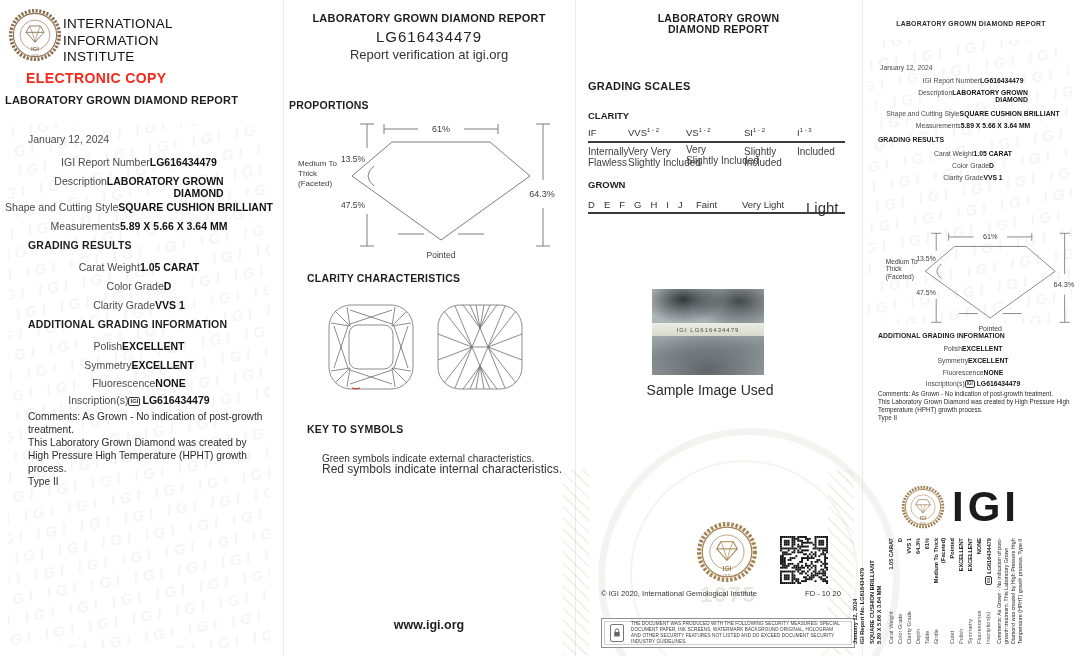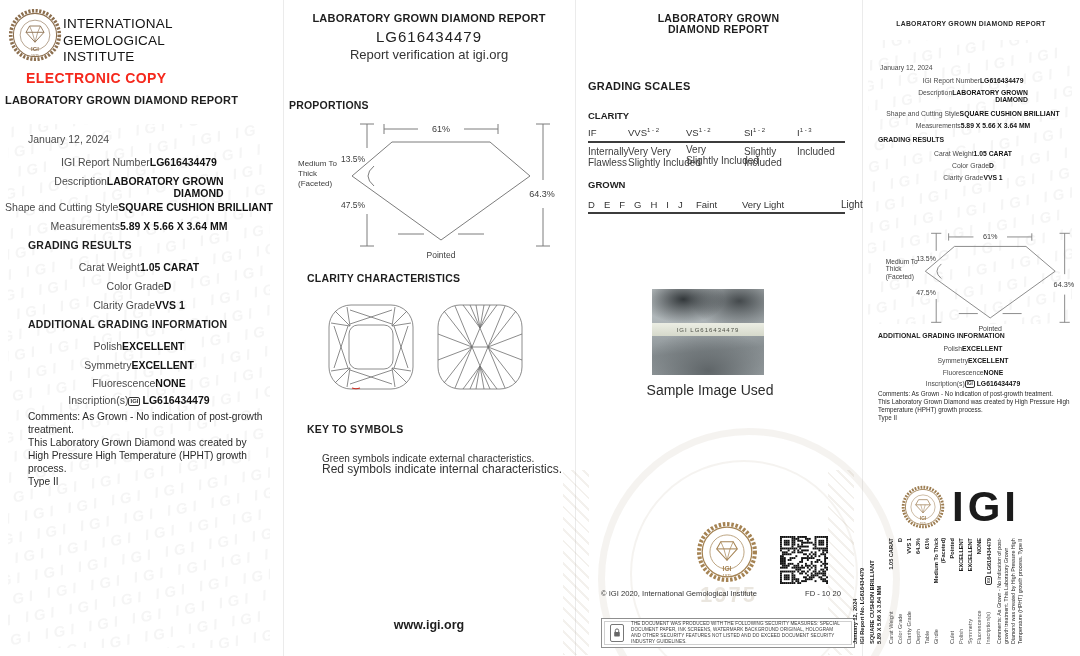--- a/index.html
+++ b/index.html
@@ -72,21 +72,21 @@
     <line x1="24" y1="20" x2="27" y2="27" stroke-width="0.7"></line>
     <line x1="36" y1="20" x2="33" y2="27" stroke-width="0.7"></line>
     <line x1="27" y1="27" x2="30" y2="38" stroke-width="0.7"></line>
     <line x1="33" y1="27" x2="30" y2="38" stroke-width="0.7"></line>
   </g>
   <text x="30" y="48" text-anchor="middle" font-size="6.5" font-weight="bold" fill="#8c6f4f">IGI</text>
   <text x="30" y="54" text-anchor="middle" font-size="4" fill="#8c6f4f">1975</text>
 </svg>
 <div class="t instname" style="left:63px;top:16px">
   <div>INTERNATIONAL</div>
-  <div>GEMOLOGICAL</div>
+  <div>INFORMATION</div>
   <div>INSTITUTE</div>
 </div>
 <div class="t ecopy" style="left:26px;top:70px">ELECTRONIC COPY</div>
 <div class="t h1" style="left:5px;top:94px">LABORATORY GROWN DIAMOND REPORT</div>
 
 <div class="wm-clip" style="left:8px;top:124px;width:262px;height:524px">
   <div class="wm-fill">IGI IGI IGI IGI IGI IGI IGI IGI IGI IGI IGI IGI IGI IGI IGI IGI IGI IGI IGI IGI IGI IGI IGI IGI IGI IGI IGI IGI IGI IGI IGI IGI IGI IGI IGI IGI IGI IGI IGI IGI IGI IGI IGI IGI IGI IGI IGI IGI IGI IGI IGI IGI IGI IGI IGI IGI IGI IGI IGI IGI IGI IGI IGI IGI IGI IGI IGI IGI IGI IGI IGI IGI IGI IGI IGI IGI IGI IGI IGI IGI IGI IGI IGI IGI IGI IGI IGI IGI IGI IGI IGI IGI IGI IGI IGI IGI IGI IGI IGI IGI IGI IGI IGI IGI IGI IGI IGI IGI IGI IGI IGI IGI IGI IGI IGI IGI IGI IGI IGI IGI IGI IGI IGI IGI IGI IGI IGI IGI IGI IGI IGI IGI IGI IGI IGI IGI IGI IGI IGI IGI IGI IGI IGI IGI IGI IGI IGI IGI IGI IGI IGI IGI IGI IGI IGI IGI IGI IGI IGI IGI IGI IGI IGI IGI IGI IGI IGI IGI IGI IGI IGI IGI IGI IGI IGI IGI IGI IGI IGI IGI IGI IGI IGI IGI IGI IGI IGI IGI IGI IGI IGI IGI IGI IGI IGI IGI IGI IGI IGI IGI IGI IGI IGI IGI IGI IGI IGI IGI IGI IGI IGI IGI IGI IGI IGI IGI IGI IGI IGI IGI IGI IGI IGI IGI IGI IGI IGI IGI IGI IGI IGI IGI IGI IGI IGI IGI IGI IGI IGI IGI IGI IGI IGI IGI IGI IGI IGI IGI IGI IGI IGI IGI IGI IGI IGI IGI IGI IGI IGI IGI IGI IGI IGI IGI IGI IGI IGI IGI IGI IGI IGI IGI IGI IGI IGI IGI IGI IGI IGI IGI IGI IGI IGI IGI IGI IGI IGI IGI IGI IGI IGI IGI IGI IGI IGI IGI IGI IGI IGI IGI IGI IGI IGI IGI IGI IGI IGI IGI IGI IGI IGI IGI IGI IGI IGI IGI IGI IGI IGI IGI IGI IGI IGI IGI IGI IGI IGI IGI IGI IGI IGI IGI IGI IGI IGI IGI IGI IGI IGI IGI IGI IGI IGI IGI IGI IGI IGI IGI IGI IGI IGI IGI IGI IGI IGI IGI IGI IGI IGI IGI IGI IGI IGI IGI IGI IGI IGI IGI IGI IGI IGI IGI IGI IGI IGI IGI IGI IGI IGI IGI IGI IGI IGI IGI IGI IGI IGI IGI IGI IGI IGI IGI IGI IGI IGI IGI IGI IGI IGI IGI IGI IGI IGI IGI IGI IGI IGI IGI IGI IGI IGI IGI IGI IGI IGI IGI IGI IGI IGI IGI IGI IGI IGI IGI IGI IGI IGI IGI IGI IGI IGI IGI IGI IGI IGI IGI IGI IGI IGI IGI IGI IGI IGI IGI IGI IGI IGI IGI IGI IGI IGI IGI IGI IGI IGI IGI IGI IGI IGI IGI IGI IGI IGI IGI IGI IGI IGI IGI IGI IGI IGI IGI IGI IGI IGI IGI IGI IGI IGI IGI IGI IGI IGI IGI IGI IGI IGI IGI IGI IGI IGI IGI IGI IGI IGI IGI IGI IGI IGI IGI </div>
 </div>
 
 <div class="t fA lab" style="left:28px;top:133px">January 12, 2024</div>
@@ -290,21 +290,21 @@
   <span>D</span>
     <span>E</span>
     <span>F</span>
     <span>G</span>
     <span>H</span>
     <span>I</span>
     <span>J</span>
 </div>
 <div class="t" style="left:696px;top:199px;font-size:9.5px;color:#333">Faint</div>
 <div class="t" style="left:742px;top:199px;font-size:9.5px;color:#333">Very Light</div>
-<div class="t" style="left:841px;top:199px;font-size:10px;color:#333">Light</div>
+<div class="t" style="left:806px;top:199px;font-size:15px;color:#333">Light</div>
 <div class="scale-line" style="left:588px;top:212px;width:257px"></div>
 
 <div class="sample">
   <div class="girdle-band">IGI LG616434479</div>
 </div>
 <div class="t c" style="left:640px;top:382px;width:140px;font-size:14px;color:#2c2c2c">Sample Image Used</div>
 
 <div class="faint-circle" style="left:598px;top:428px;width:288px;height:288px"></div>
 <div class="faint-circle" style="left:630px;top:460px;width:224px;height:224px;border-width:2px"></div>
 <div class="faint-year" style="left:700px;top:582px">1975</div>

